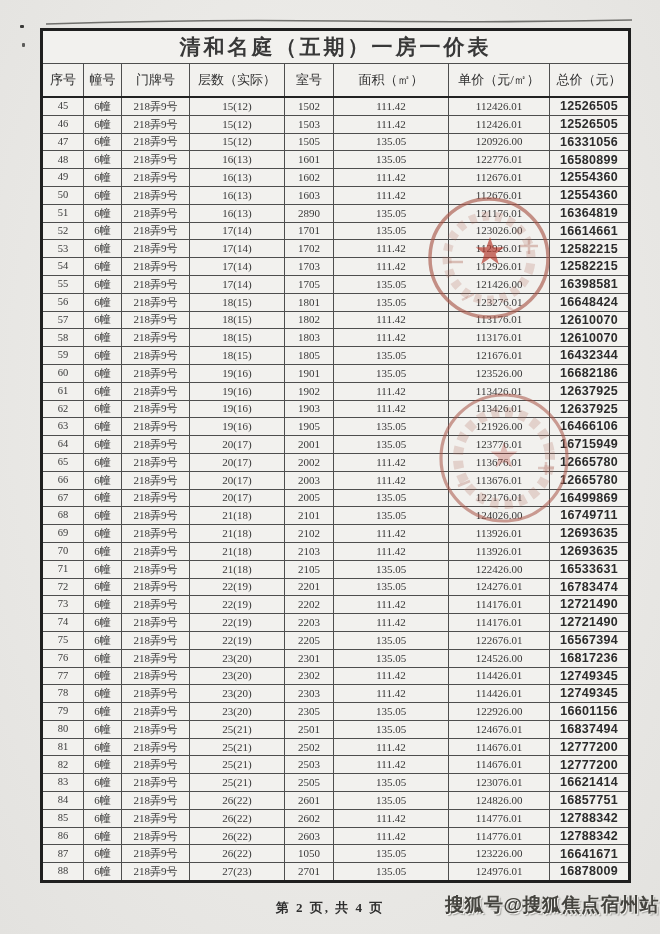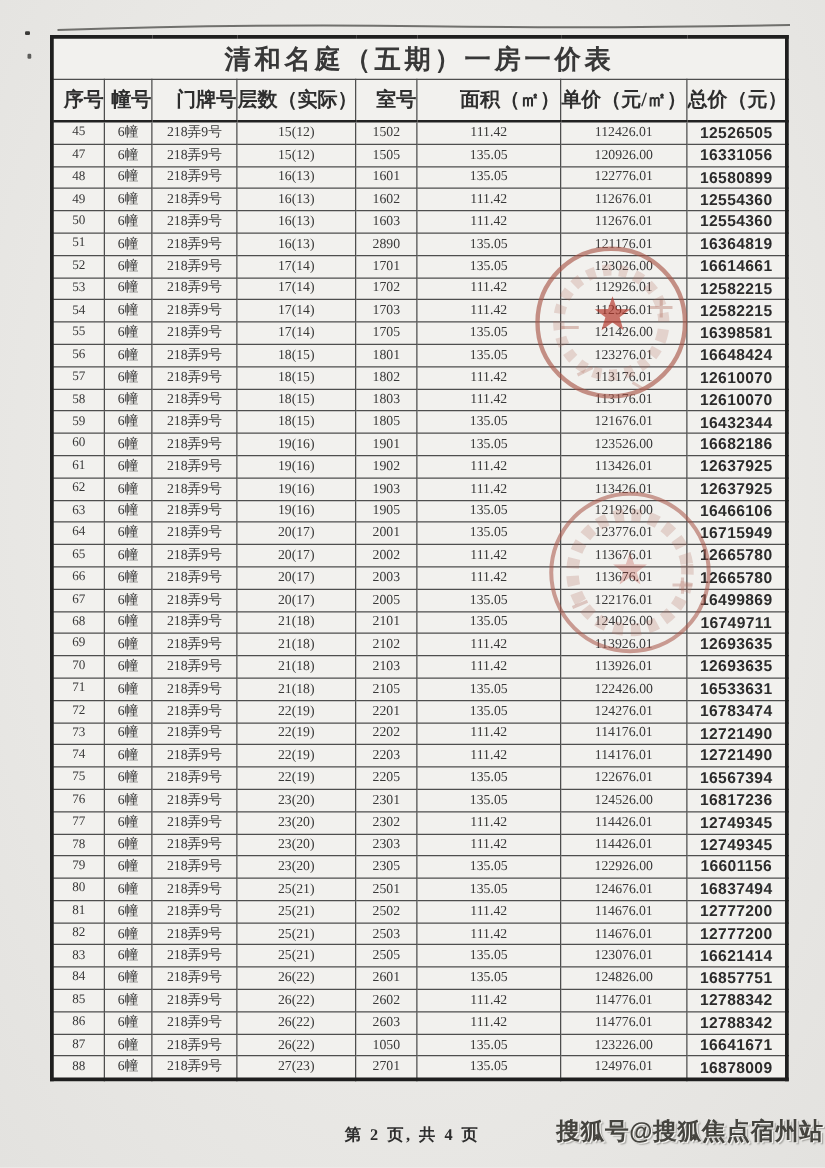--- a/index.html
+++ b/index.html
@@ -27,23 +27,22 @@
   table.price th,table.price td{
     border:1px solid #4e4e4e;
     text-align:center;vertical-align:middle;
     color:#383838;padding:0;overflow:hidden;white-space:nowrap;
   }
   th.title{
     height:32px;font-size:21px;font-weight:bold;letter-spacing:3px;
     color:#2a2a2a;border-bottom:2px solid #222;
   }
   tr.cols th{
-    height:32px;font-size:16px;font-weight:bold;color:#2e2e2e;
+    height:32px;font-size:13px;font-weight:normal;color:#2e2e2e;
     border-bottom:2px solid #222;
-    text-align:right;
   }
   tbody td{height:16.8px;font-size:11px;line-height:1;}
   tbody td.c7{
     font-family:"Liberation Sans","DejaVu Sans",sans-serif;
     font-size:12.5px;font-weight:600;color:#2b2b2b;letter-spacing:.3px;
   }
   tbody td.c0{font-size:10.5px;}
 
   svg.stamps{position:absolute;left:0;top:0;pointer-events:none;}
 
@@ -101,20 +100,30 @@
           <td class="c0">45</td>
           <td class="c1">6幢</td>
           <td class="c2">218弄9号</td>
           <td class="c3">15(12)</td>
           <td class="c4">1502</td>
           <td class="c5">111.42</td>
           <td class="c6">112426.01</td>
           <td class="c7">12526505</td>
         </tr>
         <tr>
+          <td class="c0">46</td>
+          <td class="c1">6幢</td>
+          <td class="c2">218弄9号</td>
+          <td class="c3">15(12)</td>
+          <td class="c4">1503</td>
+          <td class="c5">111.42</td>
+          <td class="c6">112426.01</td>
+          <td class="c7">12526505</td>
+        </tr>
+        <tr>
           <td class="c0">47</td>
           <td class="c1">6幢</td>
           <td class="c2">218弄9号</td>
           <td class="c3">15(12)</td>
           <td class="c4">1505</td>
           <td class="c5">135.05</td>
           <td class="c6">120926.00</td>
           <td class="c7">16331056</td>
         </tr>
         <tr>

